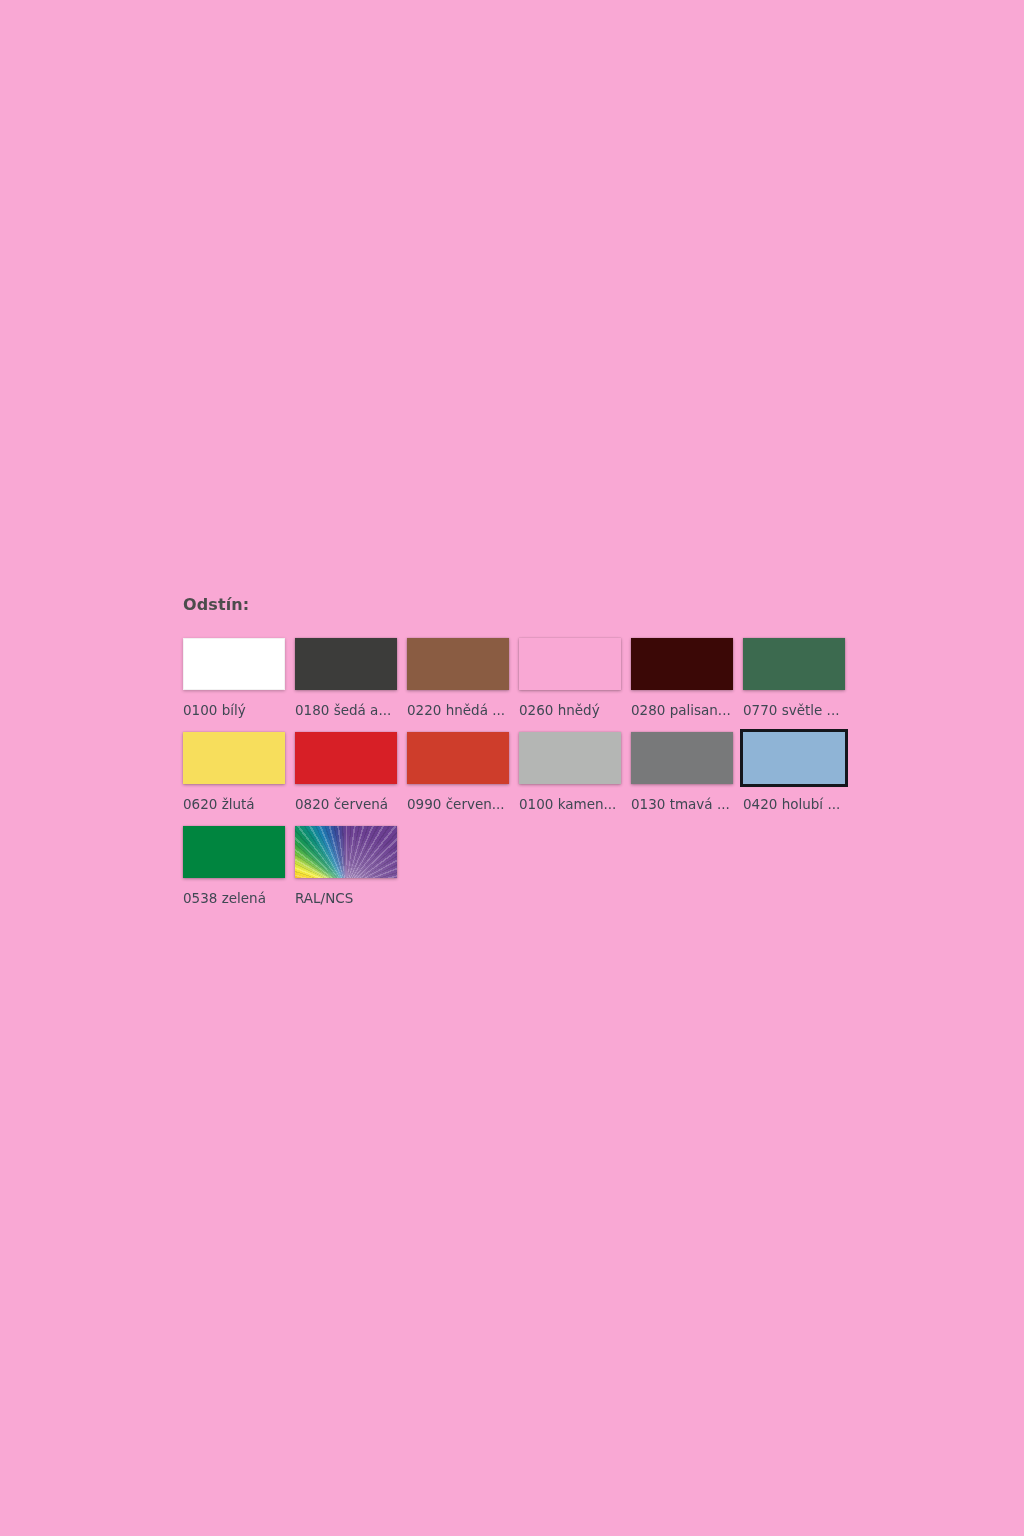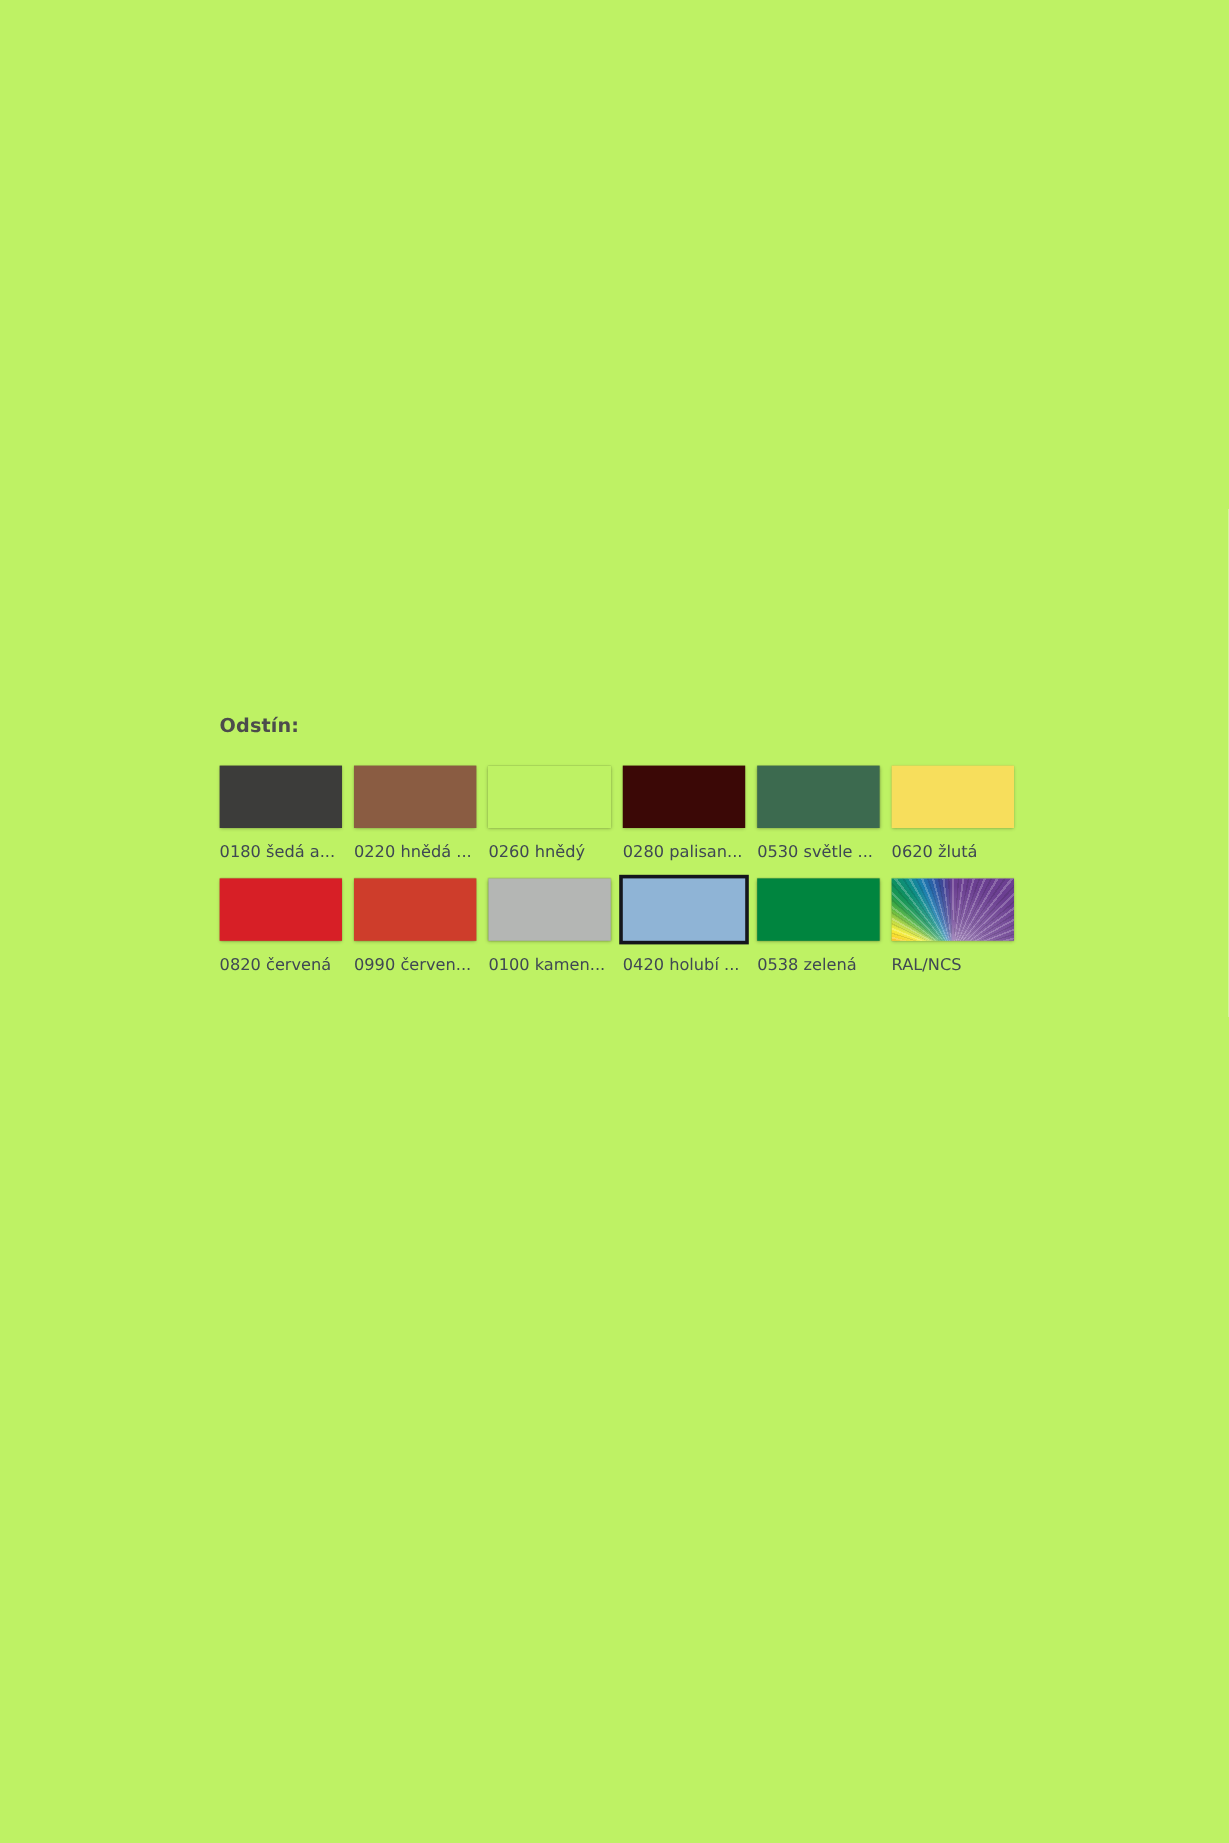--- a/index.html
+++ b/index.html
@@ -9,21 +9,21 @@
     width: 1024px;
     height: 1536px;
     background: #ffffff;
     font-family: "DejaVu Sans", "Liberation Sans", sans-serif;
   }
 
   .page {
     position: relative;
     width: 1024px;
     height: 1536px;
-    background: #bef264;
+    background: #f9a8d4;
   }
 
   .picker {
     position: absolute;
     left: 183px;
     top: 596px;
     width: 680px;
   }
 
   .picker-title {
@@ -126,29 +126,31 @@
 </head>
 <body>
 
 <div class="page">
 
   <section class="picker">
 
     <h3 class="picker-title">Odstín:</h3>
 
     <div class="swatch-grid">
+        <button class="swatch-item"><span class="swatch-chip-wrap"><span class="swatch-chip pale" style="background: rgb(255, 255, 255);"></span></span><span class="swatch-label">0100 bílý</span></button>
         <button class="swatch-item"><span class="swatch-chip-wrap"><span class="swatch-chip" style="background: rgb(60, 60, 58);"></span></span><span class="swatch-label">0180 šedá a...</span></button>
         <button class="swatch-item"><span class="swatch-chip-wrap"><span class="swatch-chip" style="background: rgb(138, 92, 66);"></span></span><span class="swatch-label">0220 hnědá ...</span></button>
         <button class="swatch-item"><span class="swatch-chip-wrap"><span class="swatch-chip"></span></span><span class="swatch-label">0260 hnědý</span></button>
         <button class="swatch-item"><span class="swatch-chip-wrap"><span class="swatch-chip" style="background: rgb(59, 8, 6);"></span></span><span class="swatch-label">0280 palisan...</span></button>
-        <button class="swatch-item"><span class="swatch-chip-wrap"><span class="swatch-chip" style="background: rgb(60, 106, 79);"></span></span><span class="swatch-label">0530 světle ...</span></button>
+        <button class="swatch-item"><span class="swatch-chip-wrap"><span class="swatch-chip" style="background: rgb(60, 106, 79);"></span></span><span class="swatch-label">0770 světle ...</span></button>
         <button class="swatch-item"><span class="swatch-chip-wrap"><span class="swatch-chip" style="background: rgb(247, 222, 92);"></span></span><span class="swatch-label">0620 žlutá</span></button>
         <button class="swatch-item"><span class="swatch-chip-wrap"><span class="swatch-chip" style="background: rgb(215, 31, 38);"></span></span><span class="swatch-label">0820 červená</span></button>
         <button class="swatch-item"><span class="swatch-chip-wrap"><span class="swatch-chip" style="background: rgb(206, 61, 43);"></span></span><span class="swatch-label">0990 červen...</span></button>
         <button class="swatch-item"><span class="swatch-chip-wrap"><span class="swatch-chip" style="background: rgb(180, 182, 180);"></span></span><span class="swatch-label">0100 kamen...</span></button>
+        <button class="swatch-item"><span class="swatch-chip-wrap"><span class="swatch-chip" style="background: rgb(120, 121, 122);"></span></span><span class="swatch-label">0130 tmavá ...</span></button>
         <button class="swatch-item selected"><span class="swatch-chip-wrap"><span class="swatch-chip" style="background: rgb(143, 180, 214);"></span></span><span class="swatch-label">0420 holubí ...</span></button>
         <button class="swatch-item"><span class="swatch-chip-wrap"><span class="swatch-chip" style="background: rgb(0, 133, 63);"></span></span><span class="swatch-label">0538 zelená</span></button>
         <button class="swatch-item"><span class="swatch-chip-wrap"><span class="swatch-chip rainbow"></span></span><span class="swatch-label">RAL/NCS</span></button>
       </div>
 
   </section>
 
 </div>
 
 </body></html>

